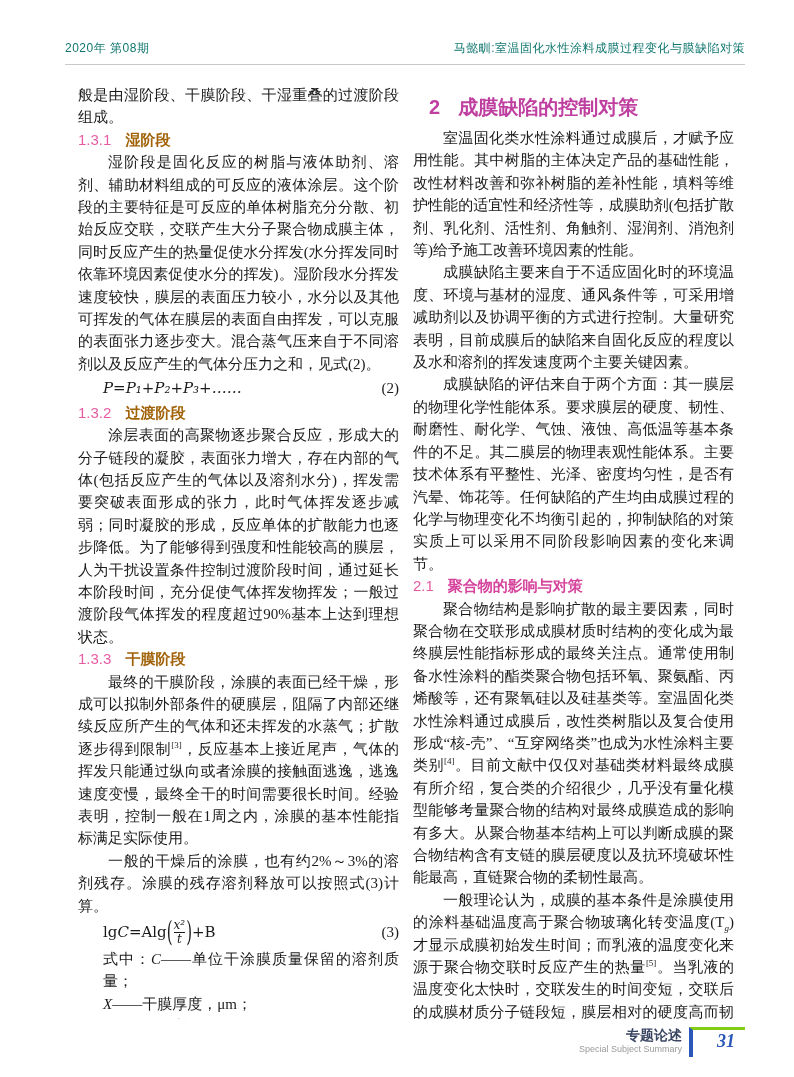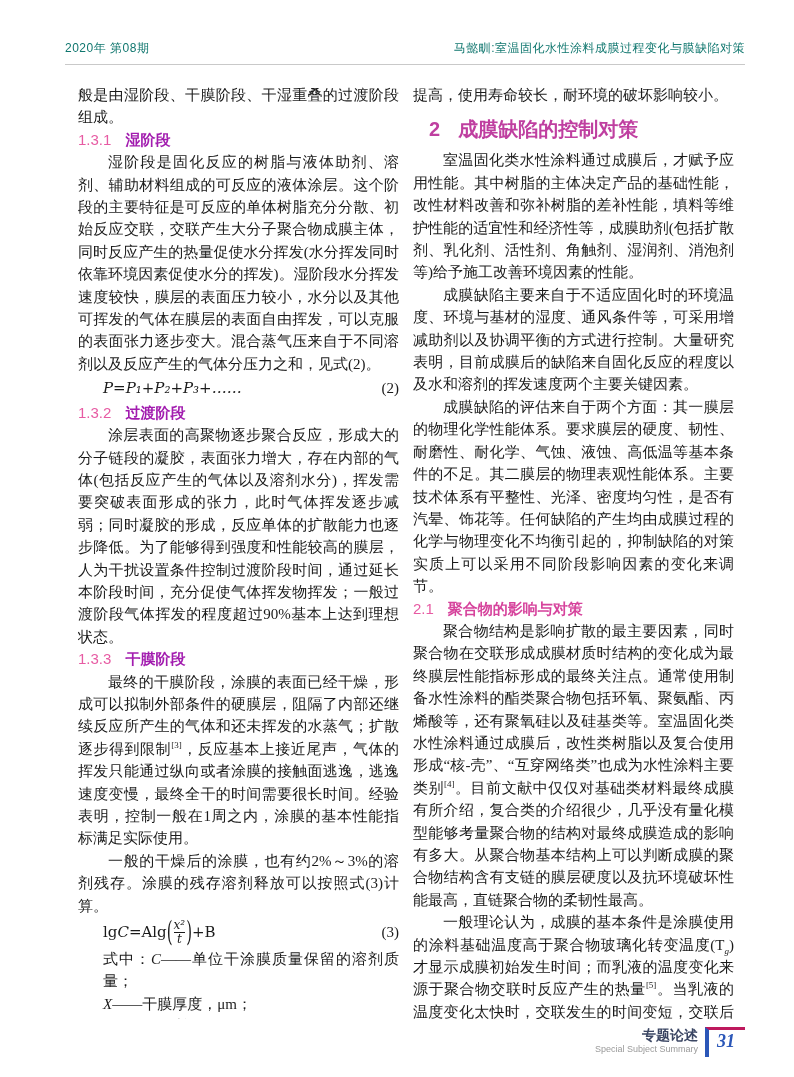--- a/index.html
+++ b/index.html
@@ -24,21 +24,21 @@
   .col{width:321px;font-size:15px;line-height:22.4px;text-align:justify;}
   .col p{margin:0;}
   .col p.indent{text-indent:2em;}
   sup{font-size:9px;line-height:0;}
   sub{font-size:9px;line-height:0;}
   .var{font-style:italic;}
   
   .subhead{margin:0;font-size:15px;line-height:22.4px;font-weight:bold;
     font-family:"Liberation Sans","DejaVu Sans",sans-serif;}
   .subhead .num{color:#e75ba3;font-weight:normal;margin-right:14px;}
-  .subhead .t-black{color:#a21caf;}
+  .subhead .t-black{color:#a16207;}
   .subhead .t-pink{color:#d6439c;}
   
   .mainhead{margin:9px 0 6px 16px;font-size:20px;line-height:28px;font-weight:bold;
     color:#bf3fa0;font-family:"Liberation Sans","DejaVu Sans",sans-serif;}
   .mainhead .num{margin-right:18px;}
   
   .equation{display:flex;justify-content:space-between;align-items:center;
     padding-left:25px;margin:2px 0;}
   .eq-body{font-family:"DejaVu Serif","Liberation Serif",serif;}
   .eq-no{font-family:"Liberation Serif",serif;}
@@ -51,22 +51,22 @@
   .page-footer{
     position:absolute;right:49px;bottom:20px;
     display:flex;align-items:flex-start;gap:7px;
   }
   .footer-name{text-align:right;}
   .footer-name .cn{font-family:"Liberation Sans","DejaVu Sans",sans-serif;
     font-size:14px;font-weight:bold;color:#3b4663;line-height:16px;text-align:right;}
   .footer-name .en{font-family:"Liberation Sans","DejaVu Sans",sans-serif;
     font-size:9px;color:#9a9a9a;line-height:12px;}
   .pageno-box{
-    border-left:4px solid #2b57b8;border-top:3px solid #be185d;
-    padding:2px 10px 6px 8px;
+    border-left:4px solid #2b57b8;border-top:3px solid #84cc16;
+    padding:2px 10px 6px 24px;
   }
   .pageno-box .no{
     font-family:"Liberation Serif","DejaVu Serif",serif;
     font-style:italic;font-weight:bold;font-size:18px;color:#2b57b8;line-height:18px;
   }
 </style>
 </head>
 <body>
 
 <div class="page-header">
@@ -109,21 +109,20 @@
       <span class="eq-no">(3)</span>
     </div>
 
     <p class="defline"><span>式中：</span><span class="var">C</span><span>——单位干涂膜质量保留的溶剂质量；</span></p>
     <p class="defline"><span></span><span class="var">X</span><span>——干膜厚度，μm；</span></p>
     <p class="defline"><span></span><span class="var">t</span><span>——干燥时间，h；</span></p>
 
   </div>
 
   <div class="col">
-    <p>提高，使用寿命较长，耐环境的破坏影响较小。</p>
 
     <h2 class="mainhead">
       <span class="num">2</span><span>成膜缺陷的控制对策</span>
     </h2>
 
     <p class="indent">室温固化类水性涂料通过成膜后，才赋予应用性能。其中树脂的主体决定产品的基础性能，改性材料改善和弥补树脂的差补性能，填料等维护性能的适宜性和经济性等，成膜助剂(包括扩散剂、乳化剂、活性剂、角触剂、湿润剂、消泡剂等)给予施工改善环境因素的性能。</p>
     <p class="indent">成膜缺陷主要来自于不适应固化时的环境温度、环境与基材的湿度、通风条件等，可采用增减助剂以及协调平衡的方式进行控制。大量研究表明，目前成膜后的缺陷来自固化反应的程度以及水和溶剂的挥发速度两个主要关键因素。</p>
     <p class="indent">成膜缺陷的评估来自于两个方面：其一膜层的物理化学性能体系。要求膜层的硬度、韧性、耐磨性、耐化学、气蚀、液蚀、高低温等基本条件的不足。其二膜层的物理表观性能体系。主要技术体系有平整性、光泽、密度均匀性，是否有汽晕、饰花等。任何缺陷的产生均由成膜过程的化学与物理变化不均衡引起的，抑制缺陷的对策实质上可以采用不同阶段影响因素的变化来调节。</p>
 
     <h4 class="subhead">

